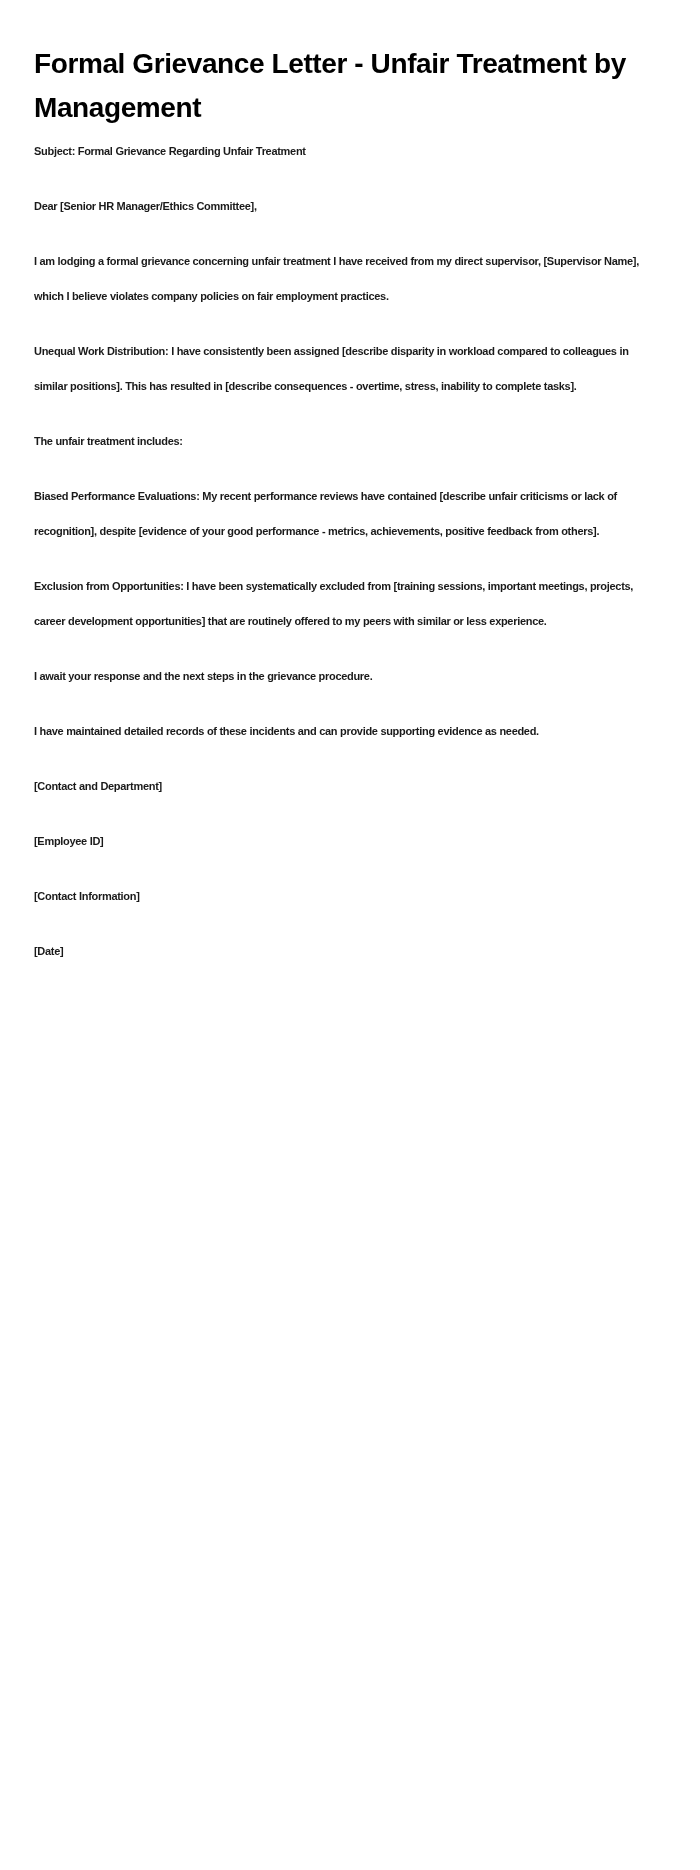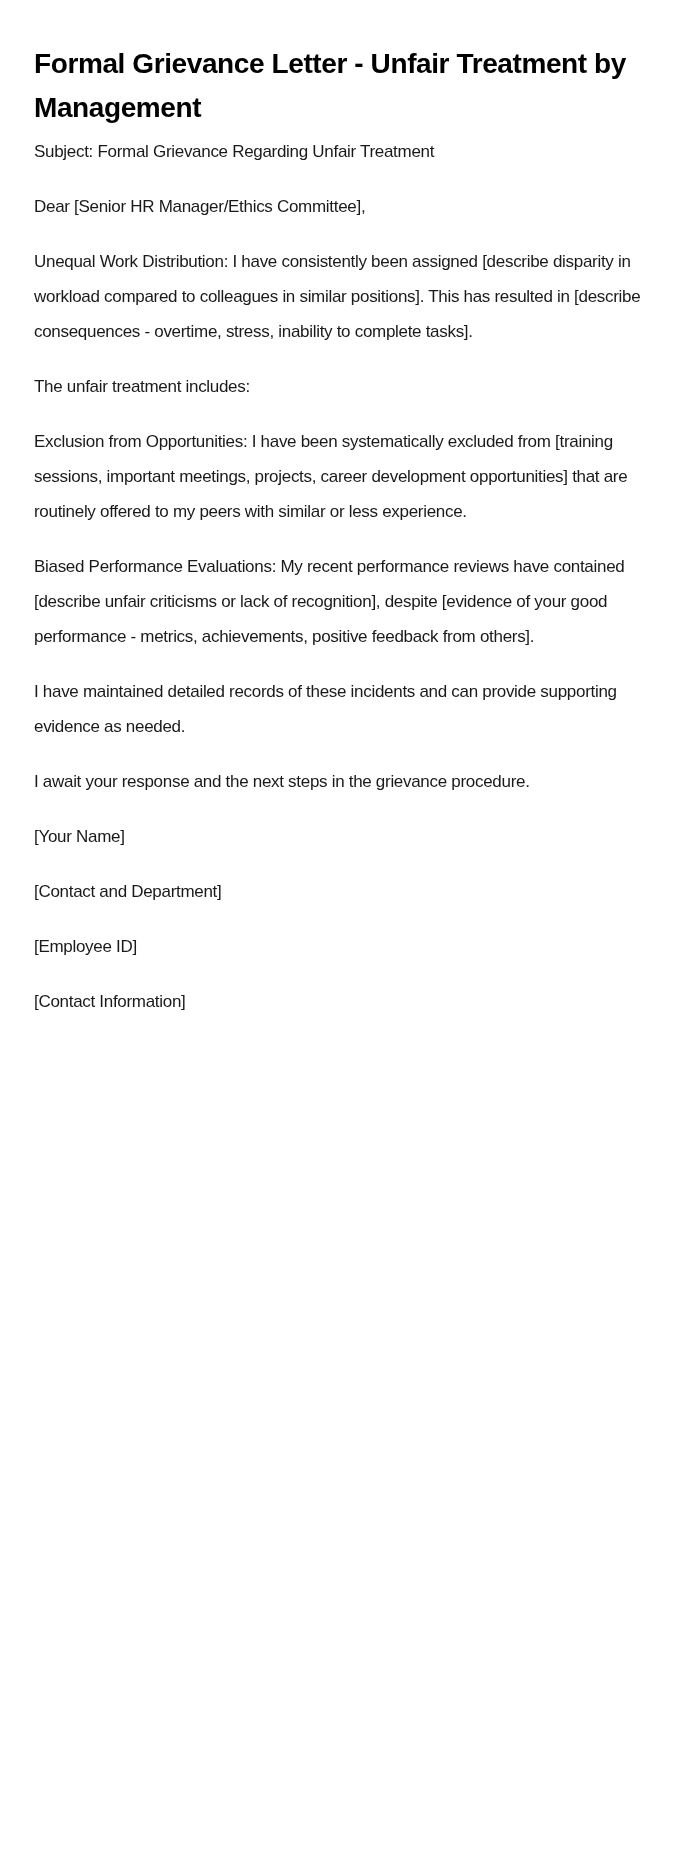--- a/index.html
+++ b/index.html
@@ -20,41 +20,42 @@
   h1.doc-title {
     font-size: 28px;
     line-height: 44px;
     font-weight: 700;
     color: #000000;
     letter-spacing: -0.4px;
     margin: 0 0 4px 0;
     max-width: 600px;
   }
   p.doc-para {
-    font-size: 17px;
+    font-size: 11px;
     line-height: 35px;
-    font-weight: 400;
+    font-weight: 700;
     letter-spacing: -0.3px;
     margin: 0 0 20px 0;
     max-width: 612px;
   }
 </style>
 </head>
 <body>
 
 <div class="page">
 
   <h1 class="doc-title">Formal Grievance Letter - Unfair Treatment by Management</h1>
 
   <p class="doc-para">Subject: Formal Grievance Regarding Unfair Treatment</p>
   <p class="doc-para">Dear [Senior HR Manager/Ethics Committee],</p>
+  <p class="doc-para">I am lodging a formal grievance concerning unfair treatment I have received from my direct supervisor, [Supervisor Name], which I believe violates company policies on fair employment practices.</p>
   <p class="doc-para">Unequal Work Distribution: I have consistently been assigned [describe disparity in workload compared to colleagues in similar positions]. This has resulted in [describe consequences - overtime, stress, inability to complete tasks].</p>
   <p class="doc-para">The unfair treatment includes:</p>
+  <p class="doc-para">Biased Performance Evaluations: My recent performance reviews have contained [describe unfair criticisms or lack of recognition], despite [evidence of your good performance - metrics, achievements, positive feedback from others].</p>
   <p class="doc-para">Exclusion from Opportunities: I have been systematically excluded from [training sessions, important meetings, projects, career development opportunities] that are routinely offered to my peers with similar or less experience.</p>
-  <p class="doc-para">Biased Performance Evaluations: My recent performance reviews have contained [describe unfair criticisms or lack of recognition], despite [evidence of your good performance - metrics, achievements, positive feedback from others].</p>
+  <p class="doc-para">I await your response and the next steps in the grievance procedure.</p>
   <p class="doc-para">I have maintained detailed records of these incidents and can provide supporting evidence as needed.</p>
-  <p class="doc-para">I await your response and the next steps in the grievance procedure.</p>
-  <p class="doc-para">[Your Name]</p>
   <p class="doc-para">[Contact and Department]</p>
   <p class="doc-para">[Employee ID]</p>
   <p class="doc-para">[Contact Information]</p>
+  <p class="doc-para">[Date]</p>
 
 </div>
 
 </body></html>

